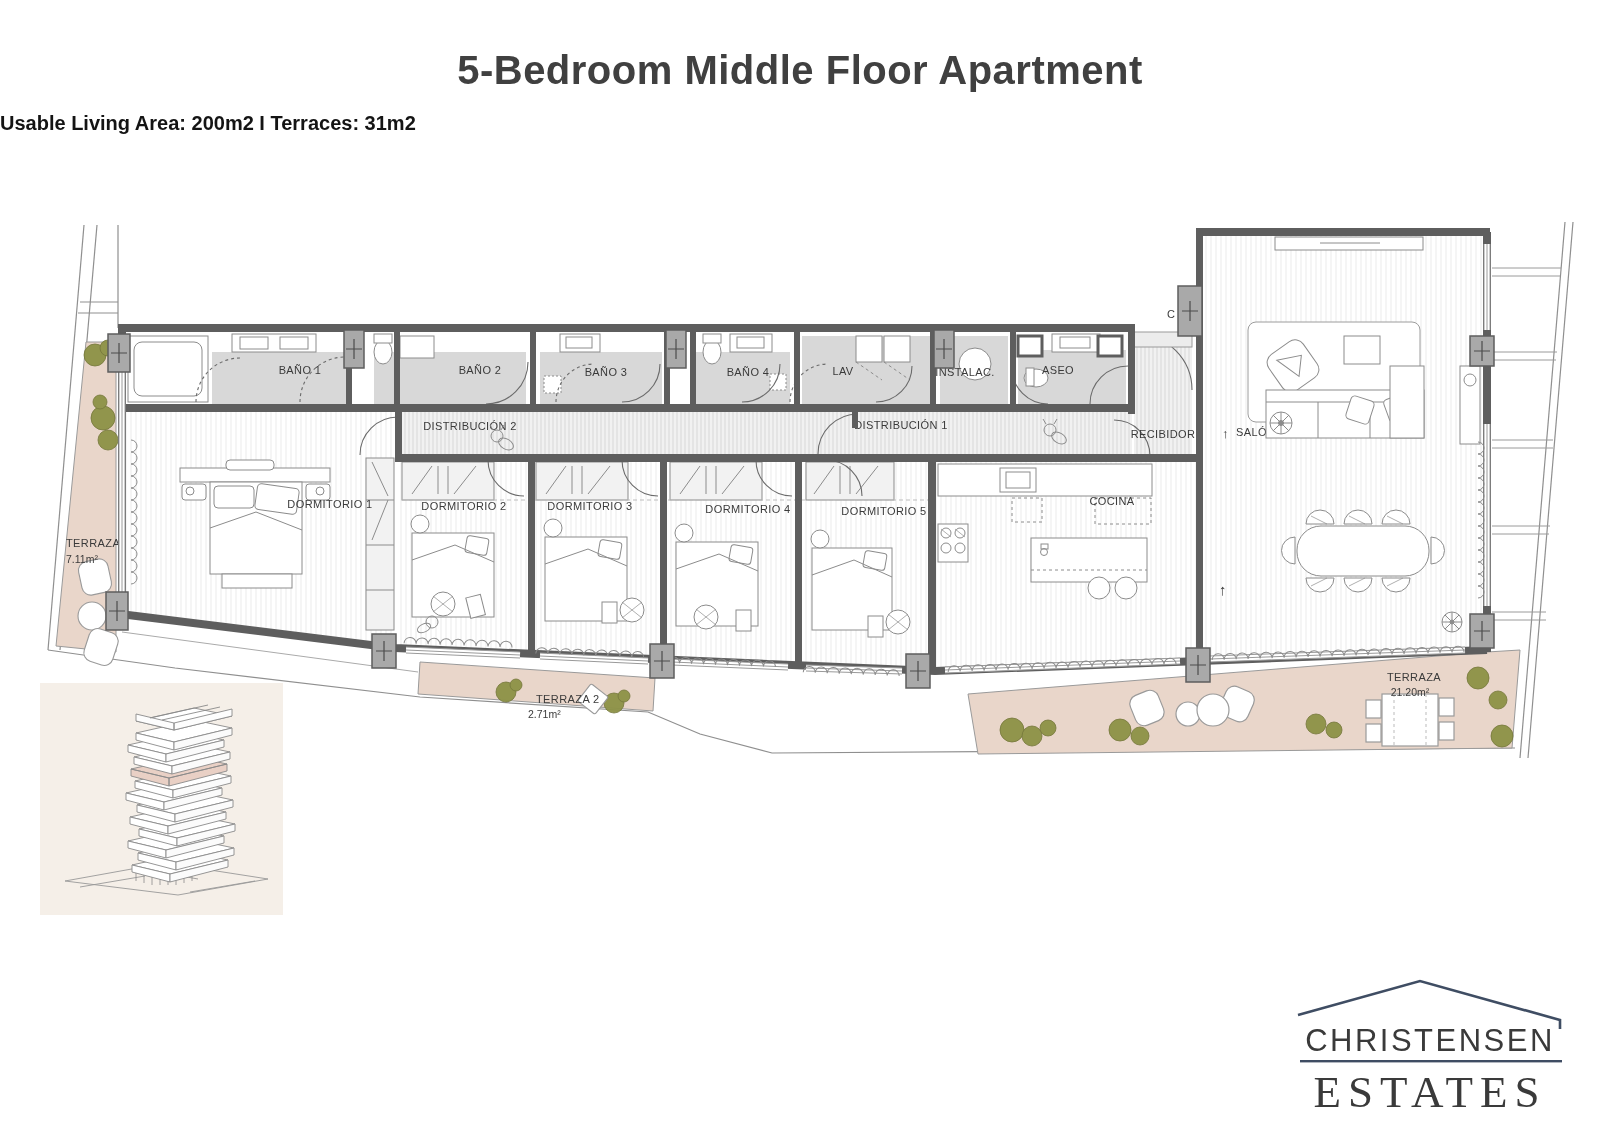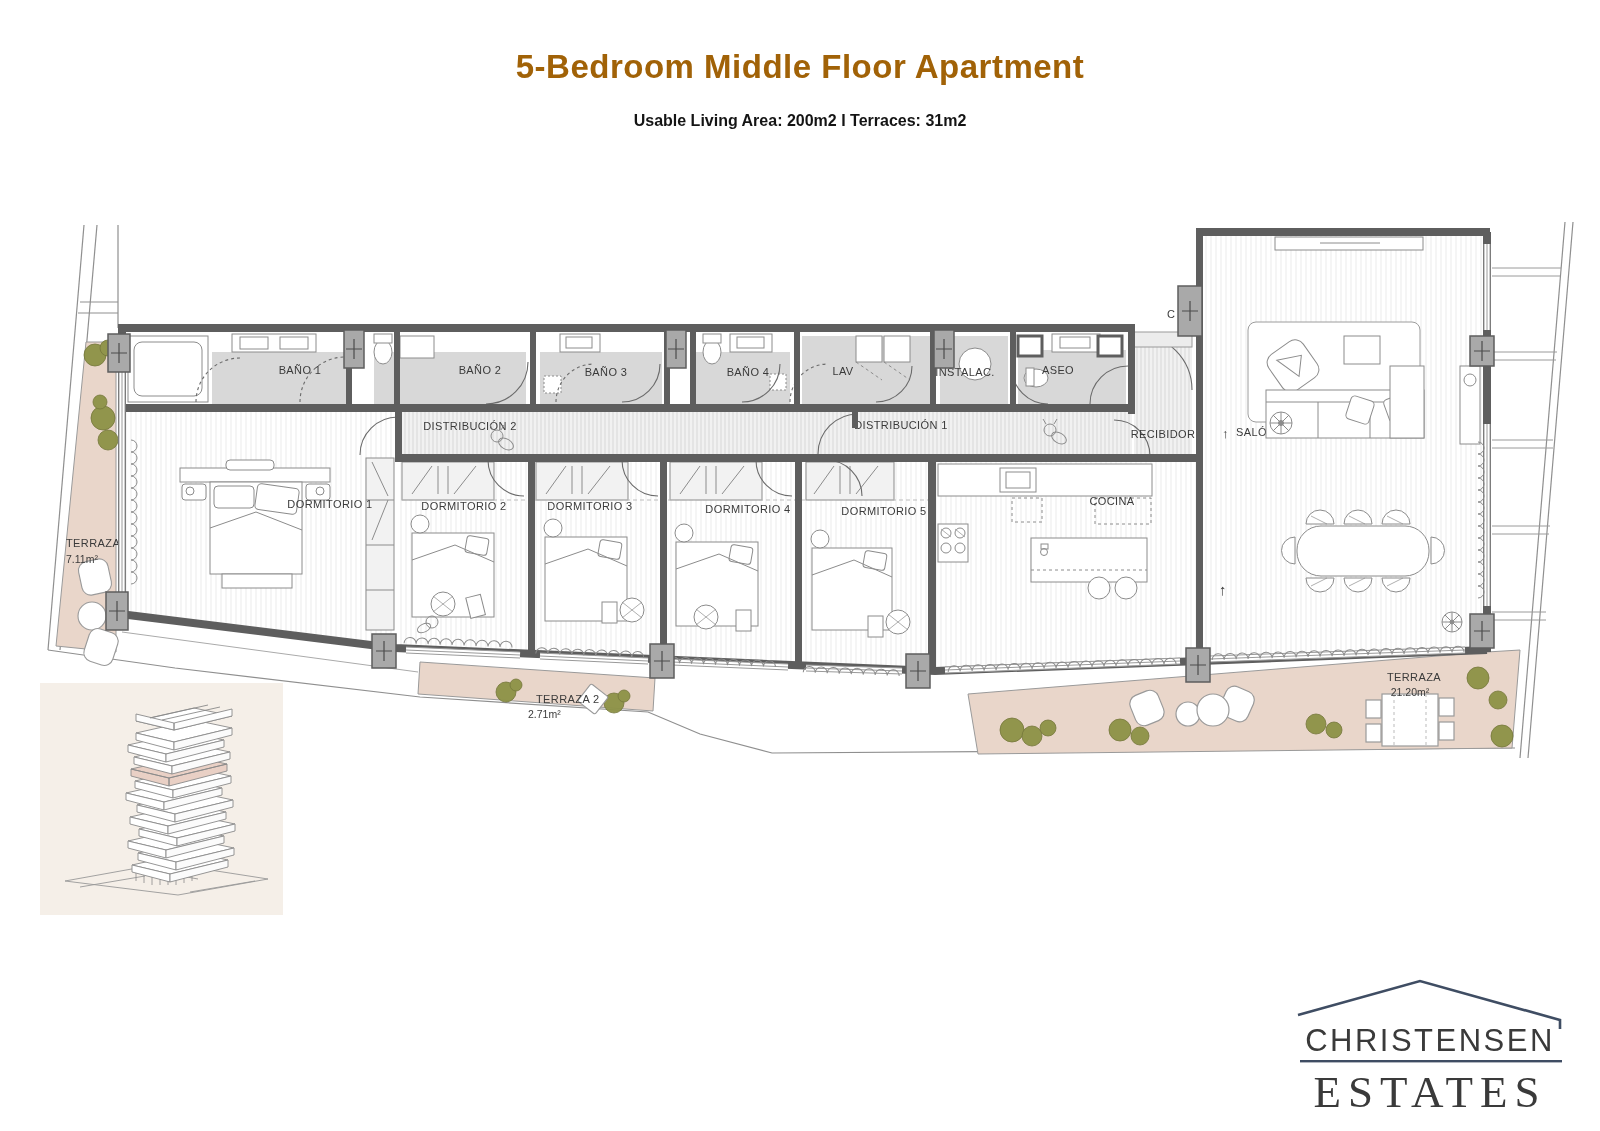--- a/index.html
+++ b/index.html
@@ -1,21 +1,21 @@
 <!DOCTYPE html>
 <html><head>
 <meta charset="utf-8">
 <style>
   html,body{margin:0;padding:0;background:#ffffff;}
   #page{position:relative;width:1600px;height:1131px;background:#fff;overflow:hidden;
         font-family:"Liberation Sans",sans-serif;}
   .title{position:absolute;left:0;top:48px;width:100%;text-align:center;
-         font-size:33px;font-weight:bold;color:#a16207;letter-spacing:.5px;}
-  .subtitle{position:absolute;left:0;top:112px;width:100%;text-align:center;
-         font-size:16px;font-weight:bold;color:#141414;}
+         font-size:40px;font-weight:bold;color:#404040;letter-spacing:.5px;}
+  .subtitle{position:absolute;left:0;top:112px;width:100%;
+         font-size:20px;font-weight:bold;color:#141414;}
   svg text{font-family:"Liberation Sans",sans-serif;fill:#3a3a3a;}
   .roomlbl{font-size:11px;letter-spacing:.4px;}
   .arealbl{font-size:10.5px;}
   .logo-name{font-family:"Liberation Sans",sans-serif;}
   .logo-tag{font-family:"Liberation Serif",serif;}
 </style>
 </head>
 <body>
 
 <div id="page">

